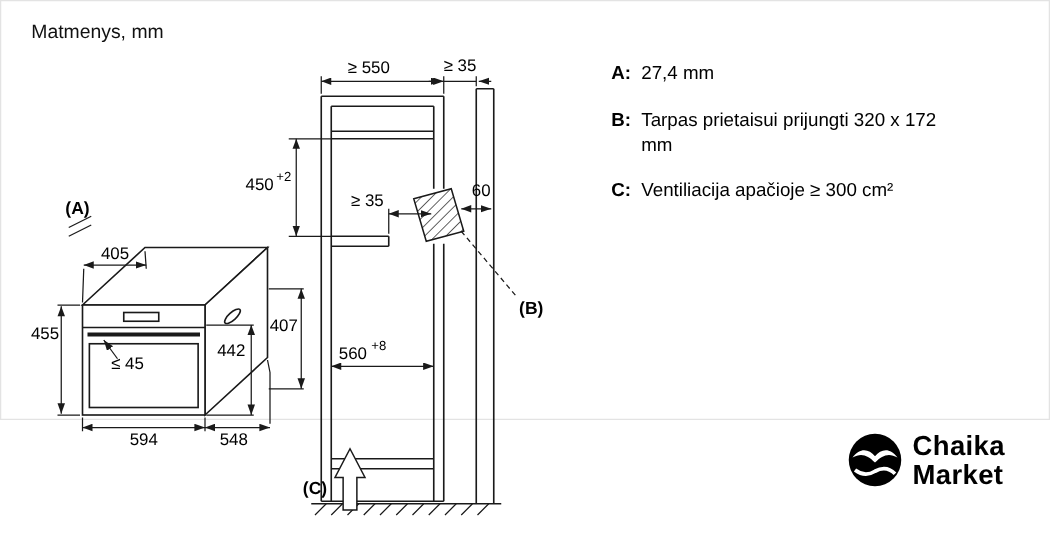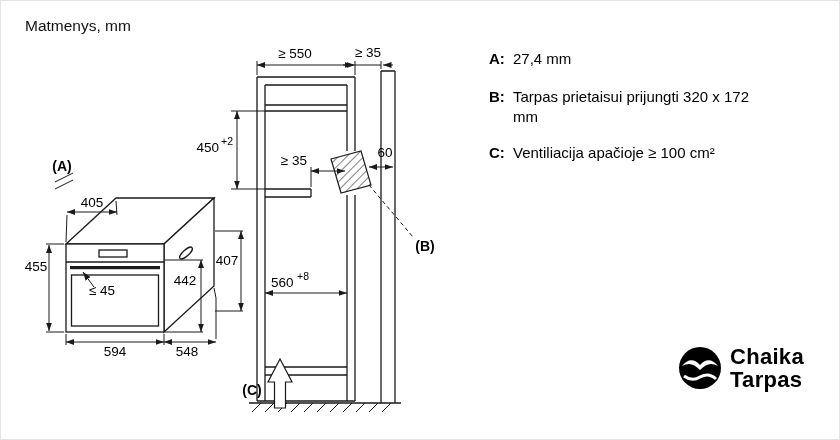--- a/index.html
+++ b/index.html
@@ -1,18 +1,18 @@
 <!DOCTYPE html>
 <html><head>
 <meta charset="utf-8">
 <style>
   *{margin:0;padding:0;box-sizing:border-box}
   html,body{background:#fff}
   body{width:840px;height:440px;font-family:"Liberation Sans",sans-serif;position:relative;overflow:hidden}
-  #screen{position:absolute;inset:0;width:840px;height:440px;background:#fff;border:1px solid #e3e3e3}
+  #screen{position:absolute;inset:0;width:840px;height:336px;background:#fff;border:1px solid #e3e3e3}
   .title{position:absolute;left:24px;top:16px;font-size:15.5px;color:#111}
   svg.drawing{position:absolute;left:0;top:0}
   svg.drawing text{font-family:"Liberation Sans",sans-serif}
   .dim{font-size:13.5px;fill:#000}
   .dim-bold{font-size:14px;font-weight:bold;fill:#000}
   .sup{font-size:10.5px;fill:#000}
   .ln{stroke:#1a1a1a;stroke-width:1.3;fill:none}
   .lnf{stroke:#1a1a1a;stroke-width:1.3;fill:#fff}
   .dl{stroke:#1a1a1a;stroke-width:1;fill:none}
   .dash{stroke:#1a1a1a;stroke-width:1;fill:none;stroke-dasharray:4 3}
@@ -125,29 +125,29 @@
     <div class="legend-row a">
       <span class="legend-letter">A:</span>
       <span class="legend-text">27,4 mm</span>
     </div>
     <div class="legend-row b">
       <span class="legend-letter">B:</span>
       <span class="legend-text">Tarpas prietaisui prijungti 320 x 172 mm</span>
     </div>
     <div class="legend-row c">
       <span class="legend-letter">C:</span>
-      <span class="legend-text">Ventiliacija apačioje ≥ 100 cm²</span>
+      <span class="legend-text">Ventiliacija apačioje ≥ 300 cm²</span>
     </div>
   </div>
 
   <div class="logo">
     <svg width="46" height="46" viewBox="0 0 46 46">
       <circle cx="23" cy="23" r="21" fill="#000"></circle>
       <path d="M5,21 C11,13 18,14 23,20 C28,14 35,13 41,21 C34,17 29,19 23,25 C17,19 12,17 5,21 Z" fill="#fff"></path>
       <path d="M7,31 q8,6 16,1 q9,-5 16,2" stroke="#fff" stroke-width="3" fill="none"></path>
     </svg>
     <div class="logo-text">
       <div>Chaika</div>
-      <div>Tarpas</div>
+      <div>Market</div>
     </div>
   </div>
 
 </div>
 
 </body></html>

